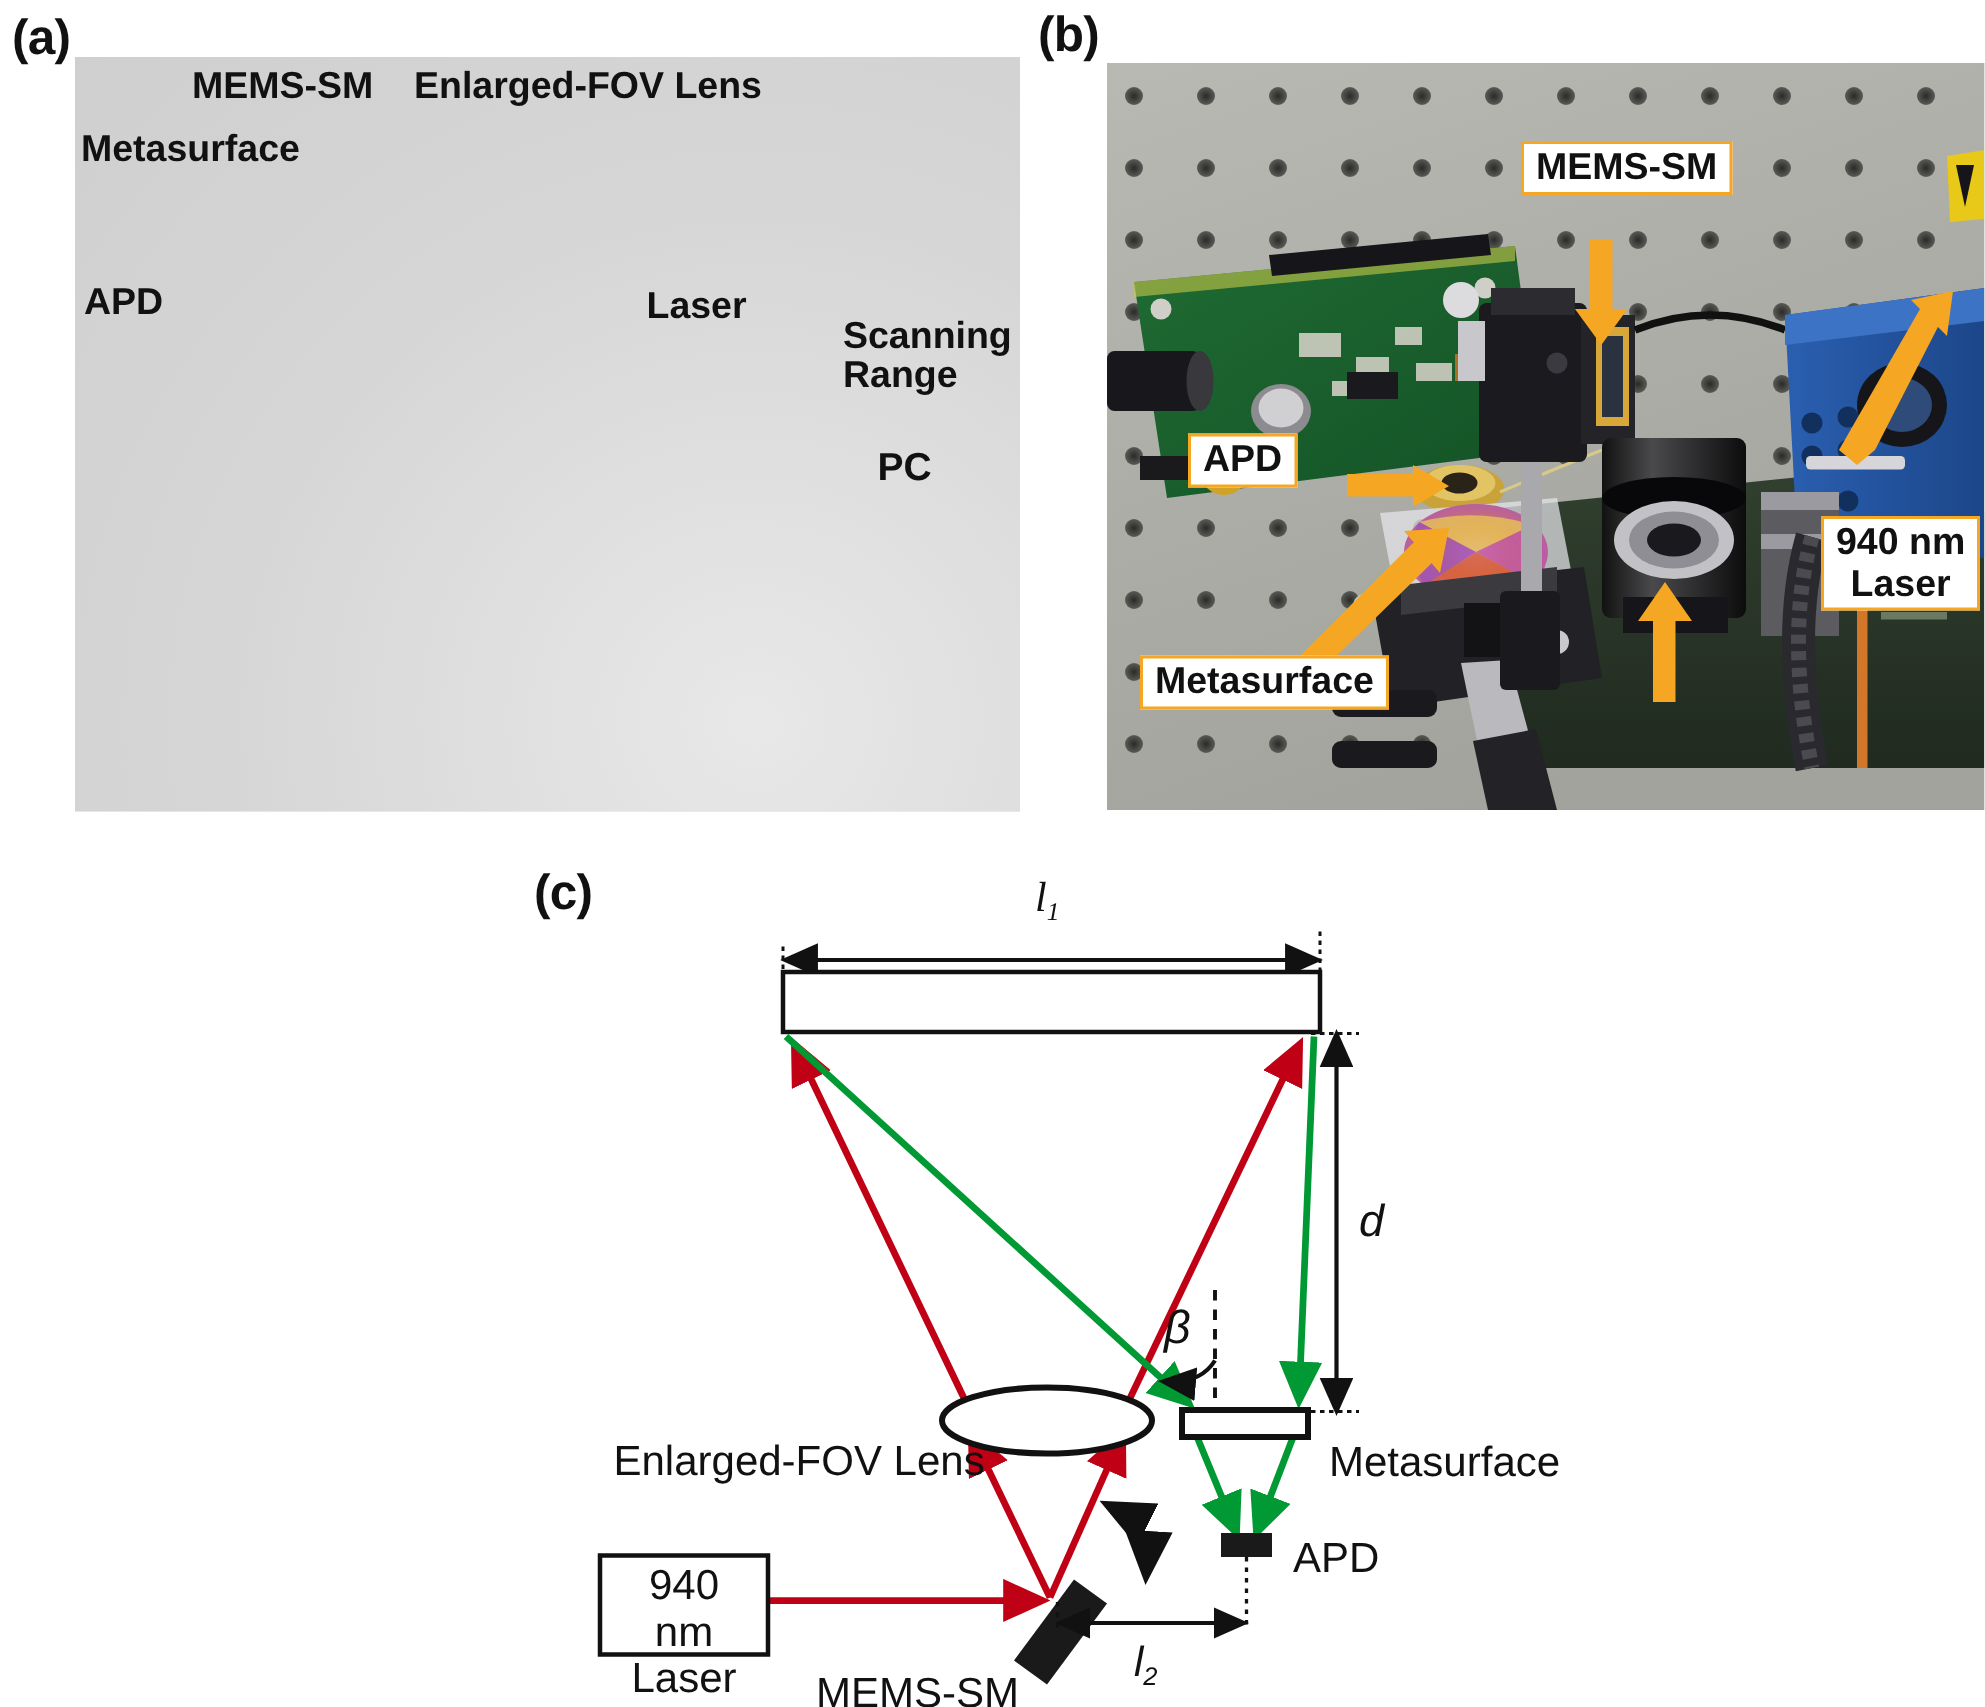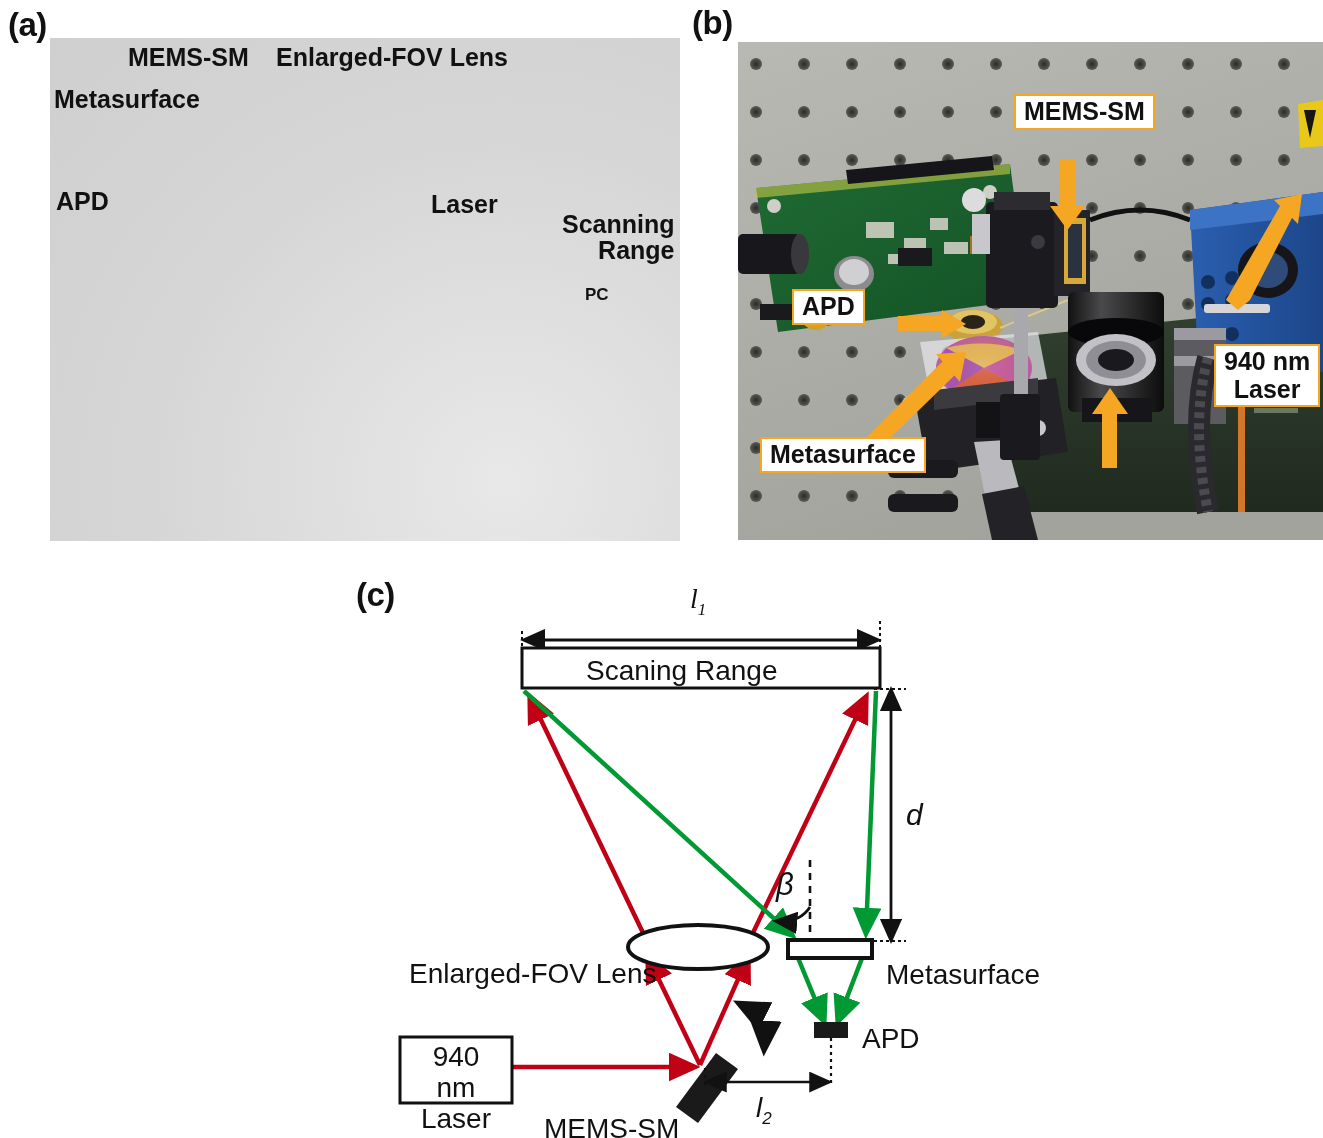--- a/index.html
+++ b/index.html
@@ -200,23 +200,23 @@
         <line x1="606" y1="305" x2="560" y2="282"></line>
         <polygon points="550,277 566,288 570,275"></polygon>
       </g>
     </svg>
 
     <div class="lbl" style="left:4px;top:48px;font-size:25px;">Metasurface</div>
     <div class="lbl" style="left:78px;top:6px;font-size:25px;">MEMS-SM</div>
     <div class="lbl" style="left:226px;top:6px;font-size:25px;">Enlarged-FOV Lens</div>
     <div class="lbl" style="left:6px;top:150px;font-size:25px;">APD</div>
     <div class="lbl" style="left:381px;top:153px;font-size:25px;">Laser</div>
-    <div class="lbl" style="left:512px;top:173px;font-size:25px;text-align:right;">Scanning
+    <div class="lbl" style="left:512px;top:173px;font-size:25px;text-align:left;">Scanning
 Range</div>
-    <div class="lbl" style="left:535px;top:248px;font-size:17px;">PC</div>
+    <div class="lbl" style="left:535px;top:260px;font-size:26px;">PC</div>
   </div>
 
   <div class="panel-letter" style="left:692px;top:4px;">(b)</div>
 
   <div id="panelB">
     <svg width="585" height="498" viewBox="0 0 585 498">
       <defs>
         <linearGradient id="bbg" x1="0" y1="0" x2="0.4" y2="1">
           <stop offset="0" stop-color="#b9b9b4"></stop>
             <stop offset="1" stop-color="#a3a39d"></stop>
@@ -462,21 +462,20 @@
 
       <rect x="400" y="482" width="112" height="66" fill="#fff" stroke="#111" stroke-width="3"></rect>
 
       <line x1="707" y1="527" x2="829" y2="527" stroke="#111" stroke-width="2.6" marker-start="url(#kArrE)" marker-end="url(#kArrS)"></line>
     </svg>
 
     <div class="ctext italic" style="left:690px;top:28px;font-size:28px;font-family:Liberation Serif, serif;">
       <span>l</span><sub style="font-size:17px;">1</sub>
     </div>
 
-    <div class="ctext" style="left:586px;top:100px;font-size:28px;">Scaning Range</div>
 
     <div class="ctext italic" style="left:906px;top:243px;font-size:30px;">d</div>
 
     <div class="ctext italic" style="left:776px;top:312px;font-size:31px;">β</div>
 
     <div class="ctext" style="left:409px;top:403px;font-size:28px;">Enlarged-FOV Lens</div>
 
     <div class="ctext" style="left:886px;top:404px;font-size:28px;">Metasurface</div>
 
     <div class="ctext" style="left:862px;top:468px;font-size:28px;">APD</div>

